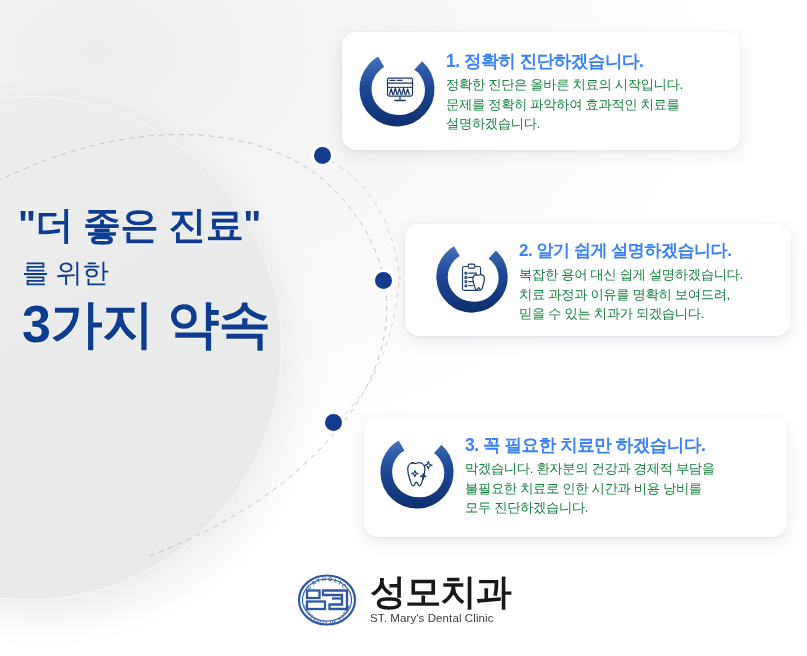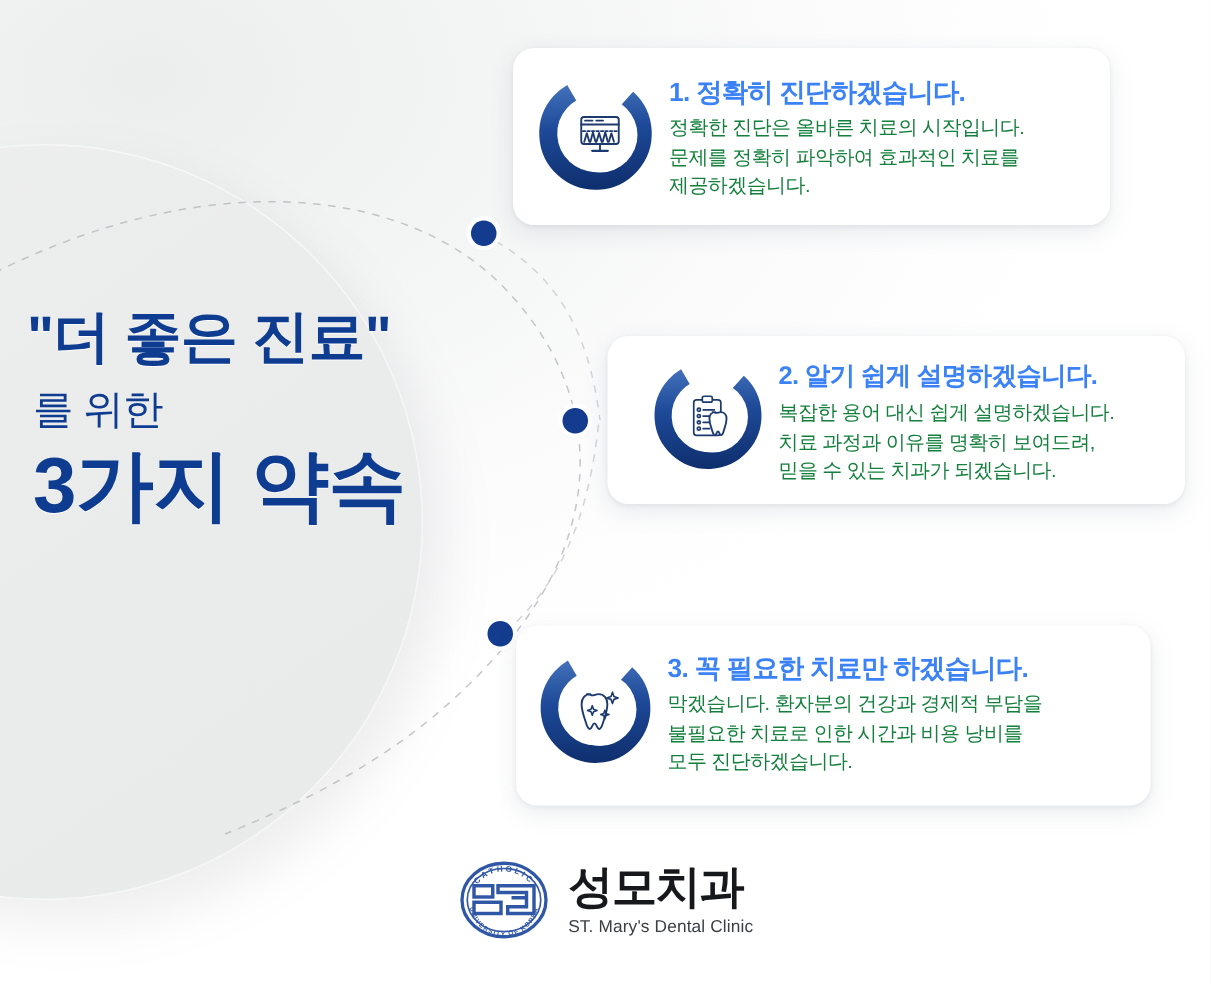--- a/index.html
+++ b/index.html
@@ -95,21 +95,21 @@
     background: #ffffff;
     border-radius: 14px;
     box-shadow: 0 5px 16px rgba(108,118,136,0.14),
                 0 1px 3px rgba(108,118,136,0.10);
     display: flex;
     align-items: flex-start;
     box-sizing: border-box;
   }
   #card-1 { left: 342px; top: 32px;  width: 398px; height: 118px; padding: 14px 16px 14px 14px; }
   #card-2 { left: 405px; top: 224px; width: 385px; height: 112px; padding: 12px 14px 12px 28px; }
-  #card-3 { left: 344px; top: 417px; width: 423px; height: 120px; padding: 13px 15px 13px 13px; }
+  #card-3 { left: 364px; top: 417px; width: 423px; height: 120px; padding: 13px 15px 13px 13px; }
 
   .icon-wrap {
     position: relative;
     flex: 0 0 auto;
     width: 82px;
     height: 82px;
     margin-right: 8px;
     margin-top: 2px;
   }
   #card-2 .icon-wrap { width: 78px; height: 78px; }
@@ -146,21 +146,21 @@
     display: flex;
     align-items: center;
     justify-content: center;
     gap: 12px;
   }
   .crest { flex: 0 0 auto; width: 62px; height: 56px; }
   .crest svg { display: block; width: 100%; height: 100%; }
   .brand-names { display: flex; flex-direction: column; justify-content: center; }
   .brand-ko {
     color: #16181b;
-    font-size: 30px;
+    font-size: 36px;
     font-weight: 800;
     line-height: 34px;
     letter-spacing: -0.8px;
   }
   .brand-en {
     color: #3a3d42;
     font-size: 11.5px;
     font-weight: 500;
     line-height: 15px;
     letter-spacing: 0.1px;
@@ -216,21 +216,21 @@
           <line x1="44" y1="48" x2="44" y2="52"></line>
           <line x1="38.8" y1="52.5" x2="49.2" y2="52.5" stroke-width="1.5"></line>
         </g>
       </svg>
     </div>
     <div class="card-text">
       <div class="card-title">1. 정확히 진단하겠습니다.</div>
       <div class="card-body">
         <span class="bl">정확한 진단은 올바른 치료의 시작입니다.</span>
         <span class="bl">문제를 정확히 파악하여 효과적인 치료를</span>
-        <span class="bl">제공하겠습니다.</span>
+        <span class="bl">설명하겠습니다.</span>
       </div>
     </div>
   </div>
 
   <div class="card" id="card-2">
     <div class="icon-wrap">
       <svg viewBox="0 0 82 82">
         <defs>
           <linearGradient id="ring2" x1="0" y1="1" x2="1" y2="0">
             <stop offset="0%" stop-color="#0c2a66"></stop>

